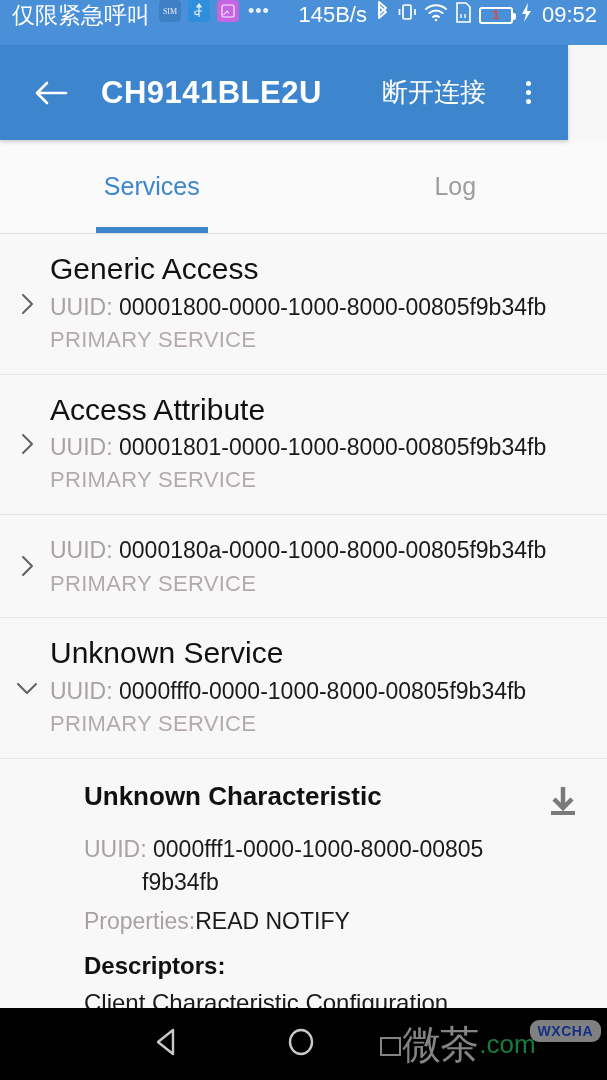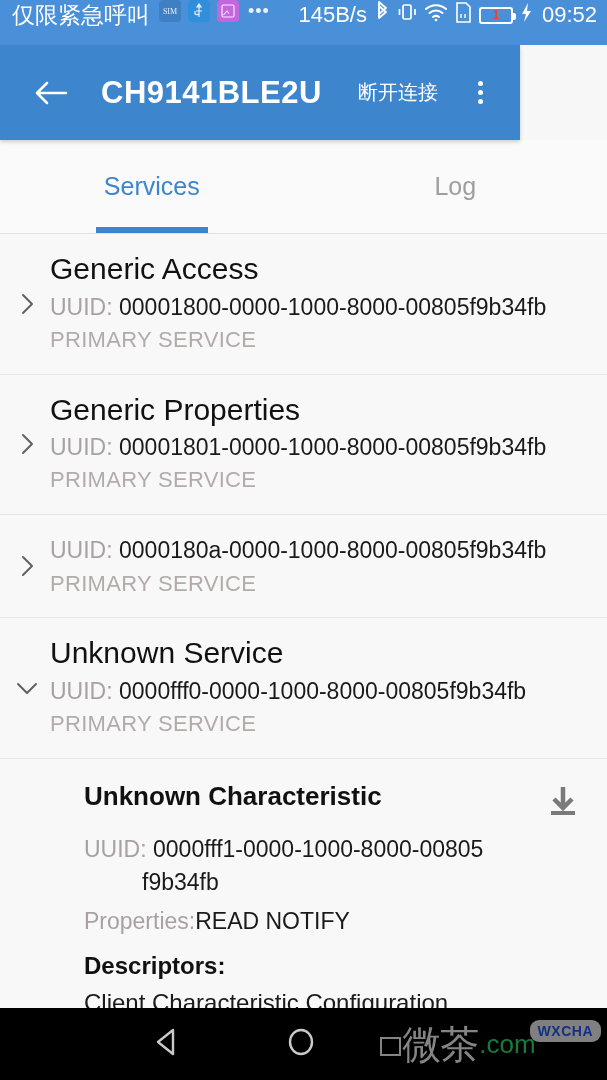--- a/index.html
+++ b/index.html
@@ -41,36 +41,36 @@
     position:relative;display:flex;align-items:center;justify-content:center;
   }
   .batt:after{
     content:"";position:absolute;right:-5px;top:4px;width:3px;height:7px;
     background:#fff;border-radius:0 2px 2px 0;
   }
   .batt span{ color:#e8452e; font-size:12px; font-weight:bold; line-height:1;}
 
   
   .appbar{
-    height:95px;width:520px;background:#3d85cd;
+    height:95px;width:568px;background:#3d85cd;
     display:flex;align-items:center;
     padding:0 18px 0 28px;
     position:relative;z-index:4;
     box-shadow:0 2px 4px rgba(0,0,0,.18);
   }
   .back-btn{
     width:46px;height:46px;display:flex;align-items:center;justify-content:center;
     color:#fff;
   }
   .appbar-title{
     color:#ffffff;font-size:31px;font-weight:bold;letter-spacing:.5px;
     margin-left:27px; white-space:nowrap;
   }
   .disconnect-btn{
-    margin-left:auto;color:#ffffff;font-size:20px;white-space:nowrap;
+    margin-left:auto;color:#ffffff;font-size:26px;white-space:nowrap;
     padding:6px 2px;
   }
   .overflow-btn{
     width:44px;height:46px;display:flex;flex-direction:column;
     align-items:center;justify-content:center;gap:4px;margin-left:18px;
   }
   .overflow-btn i{ width:5px;height:5px;border-radius:50%;background:#fff;display:block;}
 
   
   .tabs{
@@ -250,21 +250,21 @@
     </div>
     <div class="svc-type">PRIMARY SERVICE</div>
   </div>
 
   <div class="service">
     <span class="chev">
       <svg width="26" height="26" viewBox="0 0 26 26">
           <path d="M9 4l9 9-9 9" stroke="#616161" stroke-width="2" fill="none" stroke-linecap="round" stroke-linejoin="round"></path>
         </svg>
     </span>
-    <div class="svc-name">Generic Properties</div>
+    <div class="svc-name">Access Attribute</div>
     <div class="svc-uuid">
       <span class="lbl">UUID:</span>
       <span class="val">00001801-0000-1000-8000-00805f9b34fb</span>
     </div>
     <div class="svc-type">PRIMARY SERVICE</div>
   </div>
 
   <div class="service">
     <span class="chev">
       <svg width="26" height="26" viewBox="0 0 26 26">

